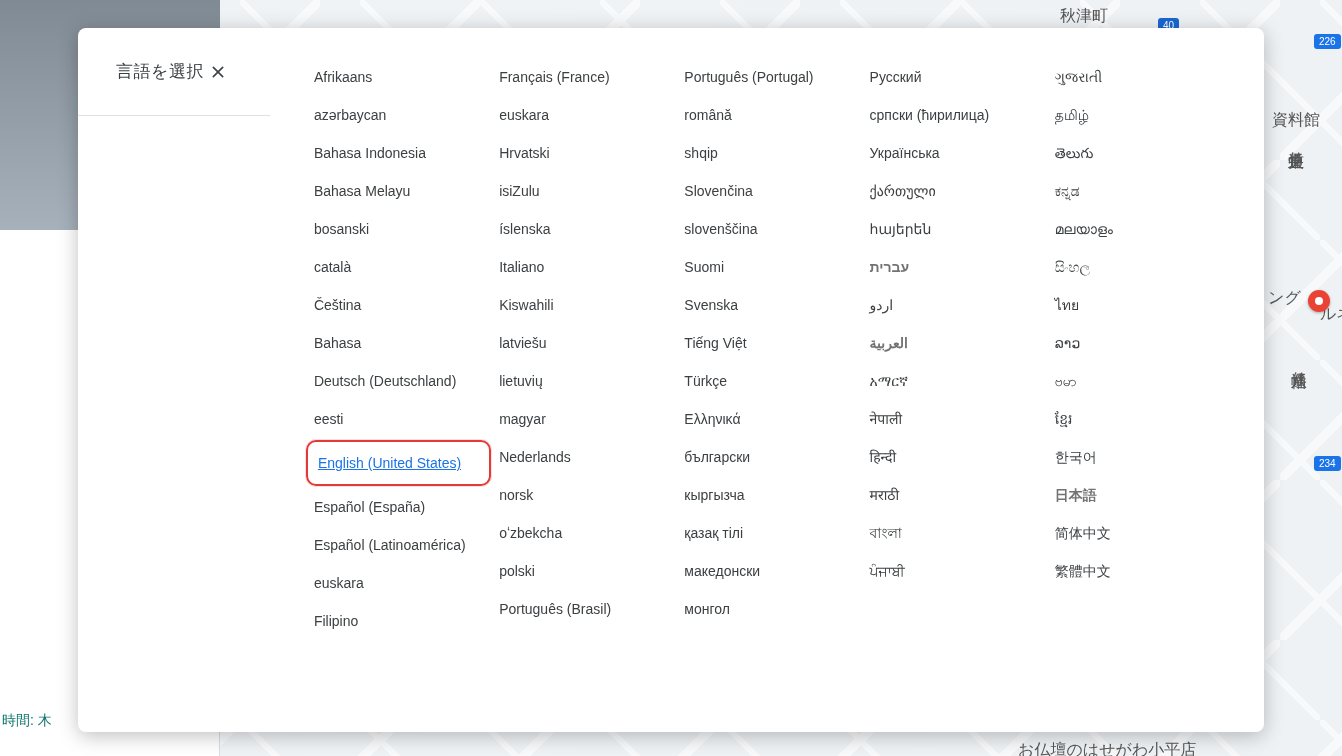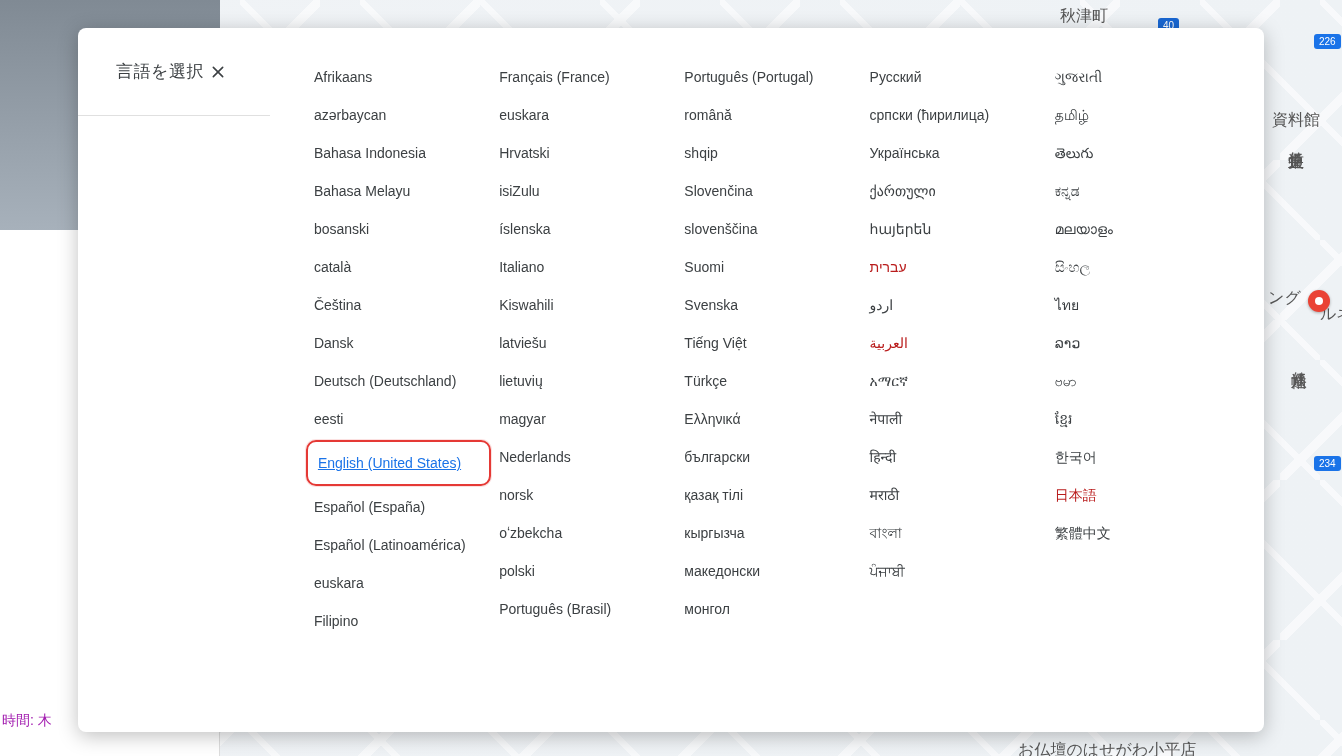--- a/index.html
+++ b/index.html
@@ -35,21 +35,21 @@
 
   
   .side-shadow {
     position: absolute; left:0; top:0; width:220px; height:100%;
     background:#fff; border-right:1px solid #ddd;
   }
   .side-photo {
     position:absolute; left:0; top:0; width:220px; height:230px;
     background: linear-gradient(180deg,#808a94,#a7b1bb);
   }
-  .side-block { position:absolute; left:10px; font-size:13px; color:#a21caf; }
+  .side-block { position:absolute; left:10px; font-size:13px; color:#0f766e; }
   .side-icon-circle {
     width:46px; height:46px; border-radius:50%; border:1px solid #dadce0;
     display:flex; align-items:center; justify-content:center; margin:0 auto 6px;
   }
 
   
   .overlay {
     position:absolute; inset:0; display:flex; align-items:flex-start; justify-content:center;
   }
   .modal {
@@ -72,21 +72,21 @@
   .lang-columns {
     display:grid; grid-template-columns: repeat(5, 1fr); column-gap:4px;
     height:100%;
   }
   .lang-col { display:flex; flex-direction:column; }
   .lang-item {
     font-size:14px; color:#3c4043; padding:8px 6px; line-height:22px;
     cursor:pointer; border-radius:4px; display:block; text-align:left;
     border:none; background:transparent; font-family:inherit;
   }
-  .lang-item.bold { font-weight:400; color:#b91c1c; }
+  .lang-item.bold { font-weight:700; color:#737373; }
   .lang-item.current { color:#1a73e8; text-decoration:underline; }
   .highlight-box {
     border:2.5px solid #e53935; border-radius:10px;
     padding:6px 8px; margin:2px -2px;
     box-shadow: 0 0 0 1px rgba(229,57,53,0.15);
   }
   .highlight-box .lang-item { padding:4px 2px; }
 
 </style>
 </head>
@@ -136,21 +136,21 @@
     <div class="modal-body">
       <div class="lang-columns">
         <div class="lang-col" id="col1">
             <button class="lang-item">Afrikaans</button>
             <button class="lang-item">azərbaycan</button>
             <button class="lang-item">Bahasa Indonesia</button>
             <button class="lang-item">Bahasa Melayu</button>
             <button class="lang-item">bosanski</button>
             <button class="lang-item">català</button>
             <button class="lang-item">Čeština</button>
-            <button class="lang-item">Dansk</button>
+            <button class="lang-item">Bahasa</button>
             <button class="lang-item">Deutsch (Deutschland)</button>
             <button class="lang-item">eesti</button>
             <div class="highlight-box">
               <button class="lang-item current">English (United States)</button>
             </div>
             <button class="lang-item">Español (España)</button>
             <button class="lang-item">Español (Latinoamérica)</button>
             <button class="lang-item">euskara</button>
             <button class="lang-item">Filipino</button>
           </div>
@@ -176,22 +176,22 @@
             <button class="lang-item">română</button>
             <button class="lang-item">shqip</button>
             <button class="lang-item">Slovenčina</button>
             <button class="lang-item">slovenščina</button>
             <button class="lang-item">Suomi</button>
             <button class="lang-item">Svenska</button>
             <button class="lang-item">Tiếng Việt</button>
             <button class="lang-item">Türkçe</button>
             <button class="lang-item">Ελληνικά</button>
             <button class="lang-item">български</button>
+            <button class="lang-item">кыргызча</button>
             <button class="lang-item">қазақ тілі</button>
-            <button class="lang-item">кыргызча</button>
             <button class="lang-item">македонски</button>
             <button class="lang-item">монгол</button>
           </div>
         <div class="lang-col" id="col4">
             <button class="lang-item">Русский</button>
             <button class="lang-item">српски (ћирилица)</button>
             <button class="lang-item">Українська</button>
             <button class="lang-item">ქართული</button>
             <button class="lang-item">հայերեն</button>
             <button class="lang-item bold">עברית</button>
@@ -210,18 +210,19 @@
             <button class="lang-item">తెలుగు</button>
             <button class="lang-item">ಕನ್ನಡ</button>
             <button class="lang-item">മലയാളം</button>
             <button class="lang-item">සිංහල</button>
             <button class="lang-item">ไทย</button>
             <button class="lang-item">ລາວ</button>
             <button class="lang-item">ဗမာ</button>
             <button class="lang-item">ខ្មែរ</button>
             <button class="lang-item">한국어</button>
             <button class="lang-item bold">日本語</button>
+            <button class="lang-item">简体中文</button>
             <button class="lang-item">繁體中文</button>
           </div>
       </div>
     </div>
   </div>
 </div>
 
 </body></html>

